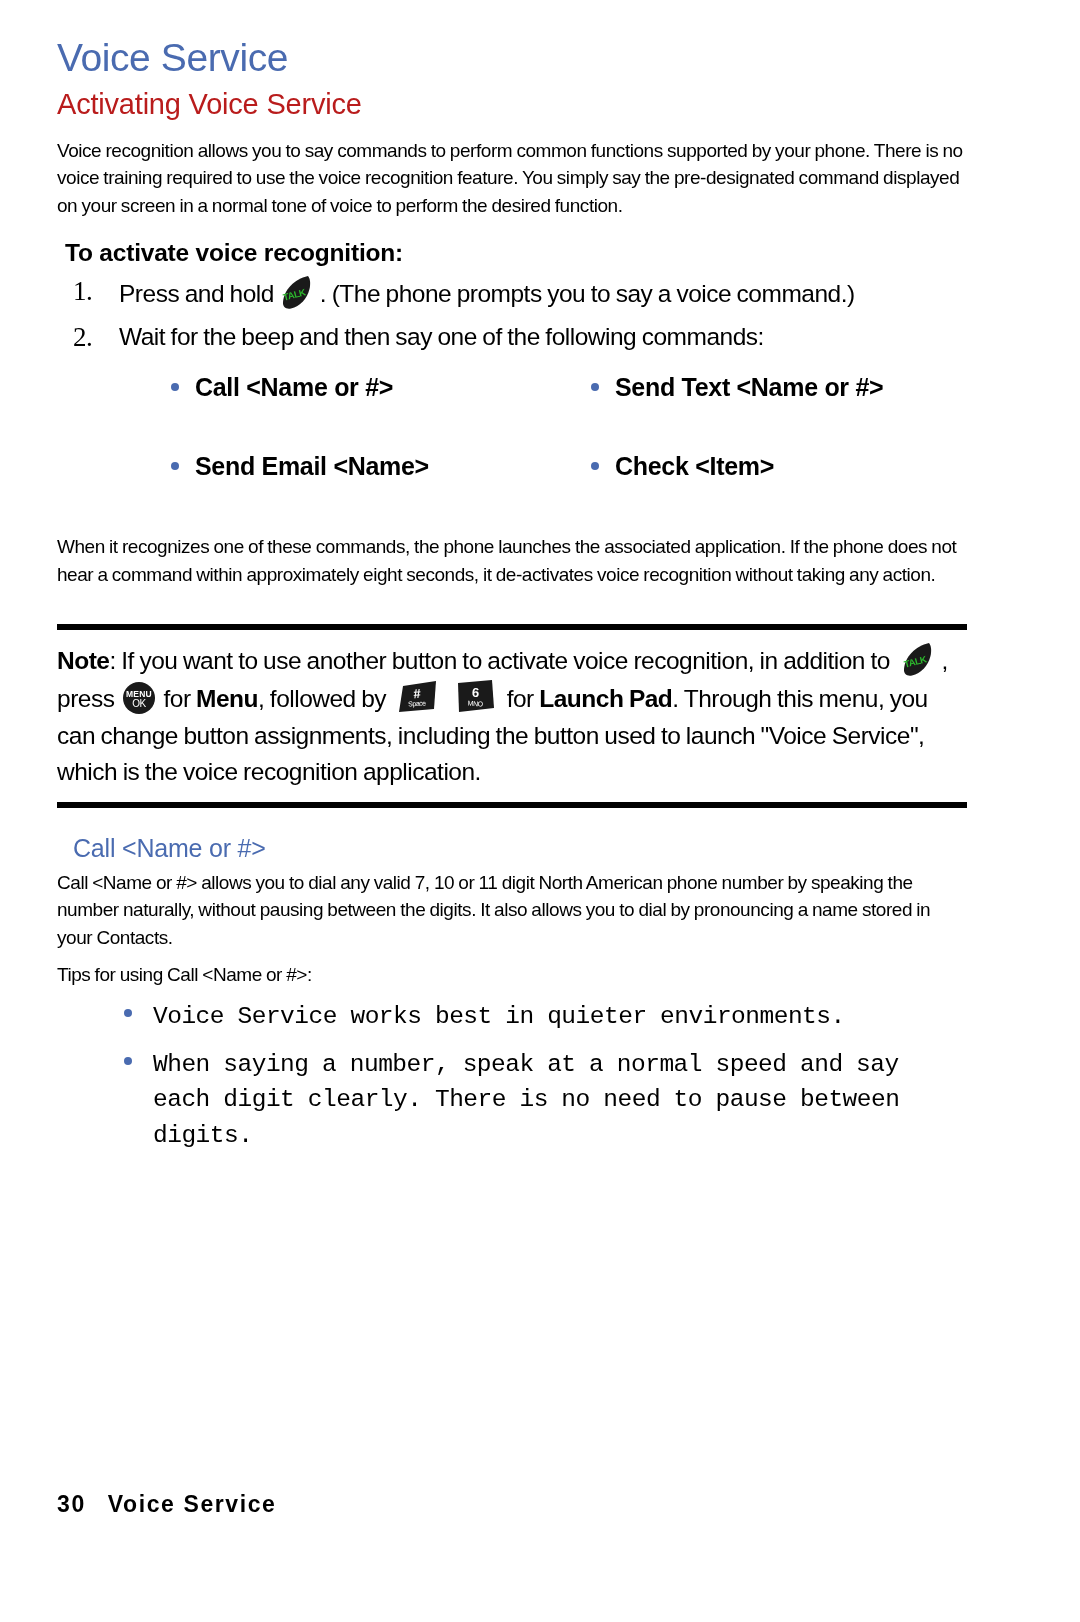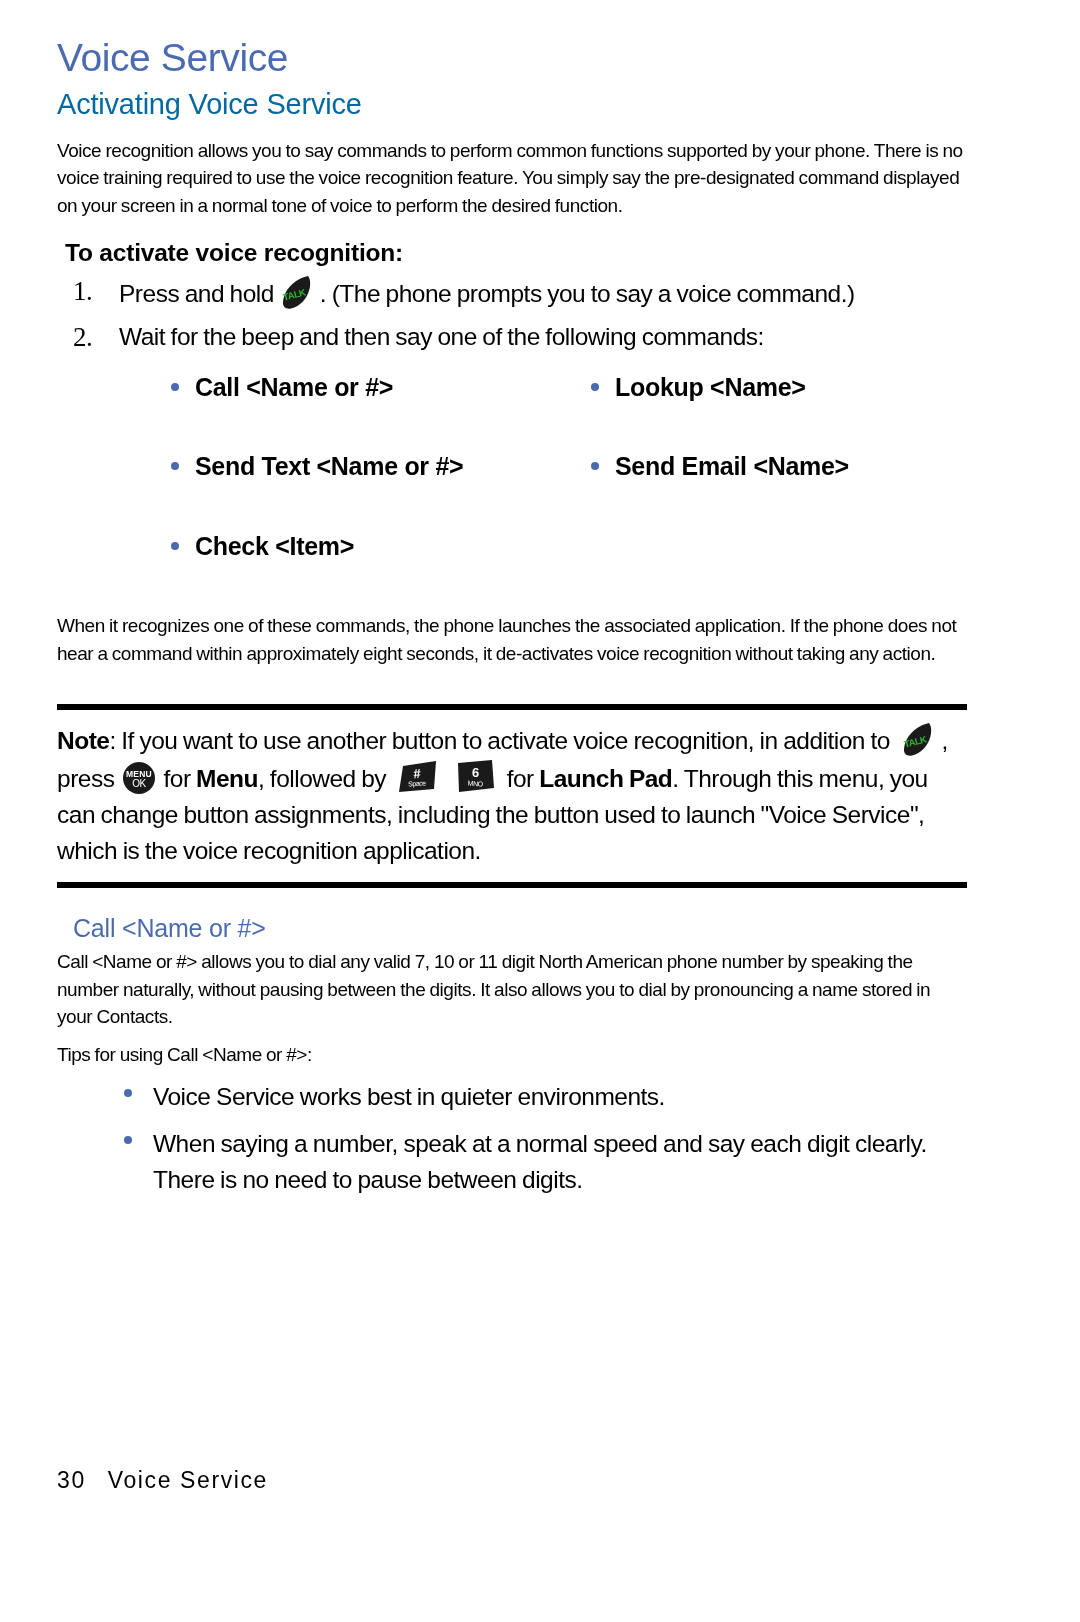--- a/index.html
+++ b/index.html
@@ -36,21 +36,21 @@
     font-weight: 400;
     color: #4a6bb0;
     margin: 0 0 10px 0;
     letter-spacing: -0.4px;
     line-height: 1.05;
     font-family: "Liberation Sans", sans-serif;
   }
   h2.section-title {
     font-size: 29px;
     font-weight: 400;
-    color: #0369a1;
+    color: #b91c1c;
     margin: 0 0 16px 0;
     letter-spacing: -0.2px;
     line-height: 1.1;
   }
   h3.sub-title {
     font-size: 25px;
     font-weight: 400;
     color: #4a6bb0;
     margin: 0 0 6px 0;
     padding-left: 16px;
@@ -197,39 +197,40 @@
     padding: 0 0 0 62px;
   }
   ul.tips > li {
     position: relative;
     padding-left: 34px;
     font-size: 24.5px;
     line-height: 1.45;
     margin-bottom: 12px;
     letter-spacing: -0.5px;
     word-spacing: -0.7px;
+    font-family: Liberation Mono, monospace;
   }
   ul.tips > li::before {
     content: "";
     position: absolute;
     left: 5px;
     top: 10px;
     width: 8px;
     height: 8px;
     border-radius: 50%;
     background: #4a6bb0;
   }
 
   
   .footer {
     position: absolute;
     left: 57px;
-    bottom: 128px;
+    bottom: 104px;
     font-size: 23px;
-    font-weight: normal;
+    font-weight: bold;
     letter-spacing: 1.6px;
   }
   .footer .pg { margin-right: 22px; }
 
   .spacer-lg { height: 52px; }
   .spacer-md { height: 26px; }
 </style>
 </head>
 <body>
 
@@ -251,21 +252,20 @@
               <text x="17" y="25" font-family="Liberation Sans, sans-serif" font-size="9.5" font-weight="bold" fill="#2db72d" text-anchor="middle" transform="rotate(-14 17 25)">TALK</text>
             </svg></span><span>. (The phone prompts you to say a voice command.)</span>
       </li>
       <li>
         <span class="num">2.</span><span>Wait for the beep and then say one of the following commands:</span>
       </li>
     </ol>
 
     <div class="commands">
       <div class="cmd">Call &lt;Name or #&gt;</div>
-      <div class="cmd">Lookup &lt;Name&gt;</div>
       <div class="cmd">Send Text &lt;Name or #&gt;</div>
       <div class="cmd">Send Email &lt;Name&gt;</div>
       <div class="cmd">Check &lt;Item&gt;</div>
     </div>
 
     <div class="spacer-lg"></div>
 
     <p class="body">When it recognizes one of these commands, the phone launches the associated application. If the phone does not hear a command within approximately eight seconds, it de-activates voice recognition without taking any action.</p>
 
     <div class="note-block">

